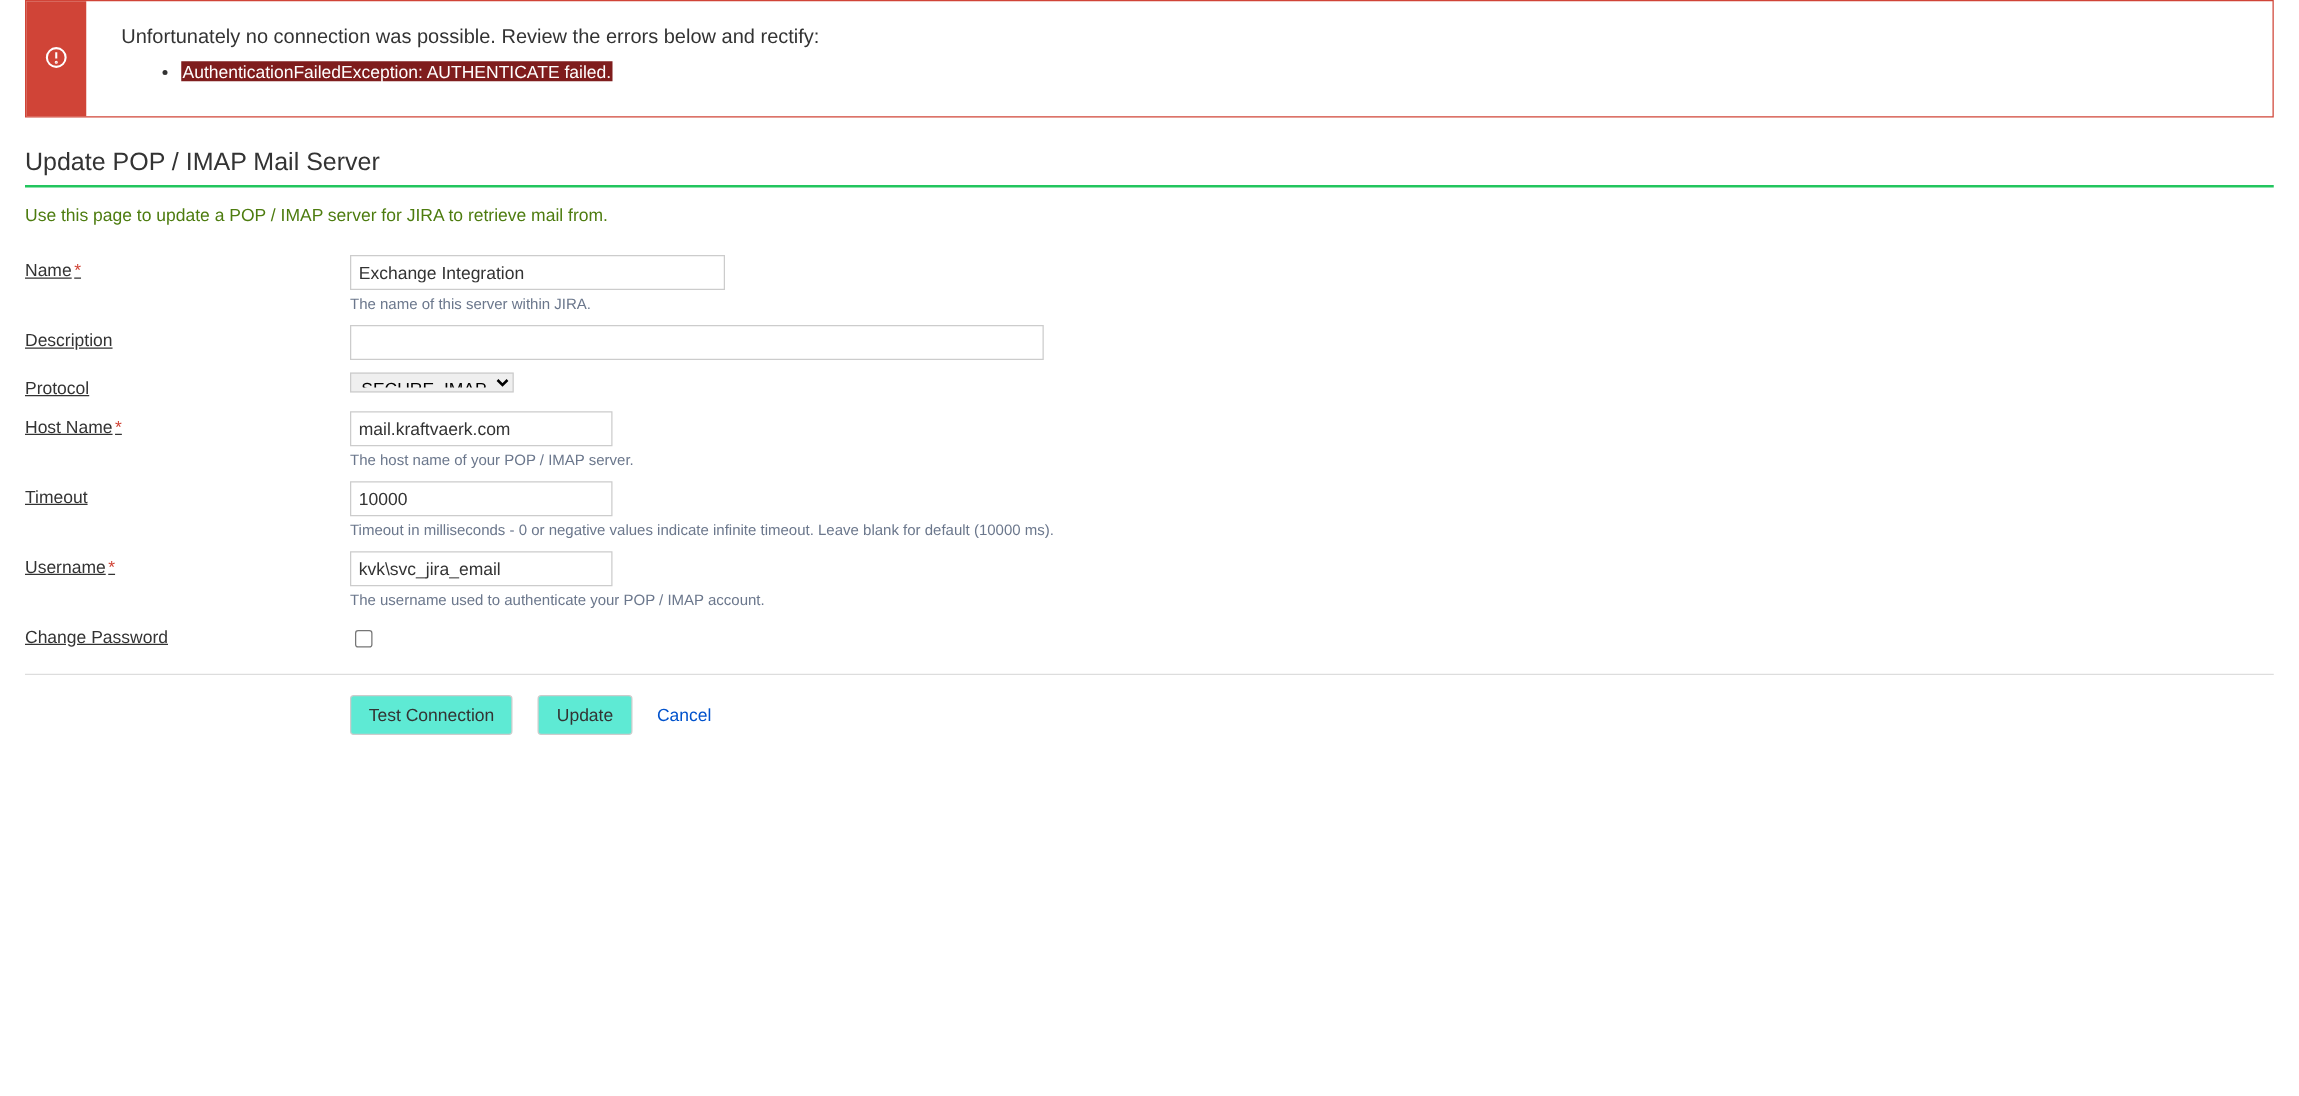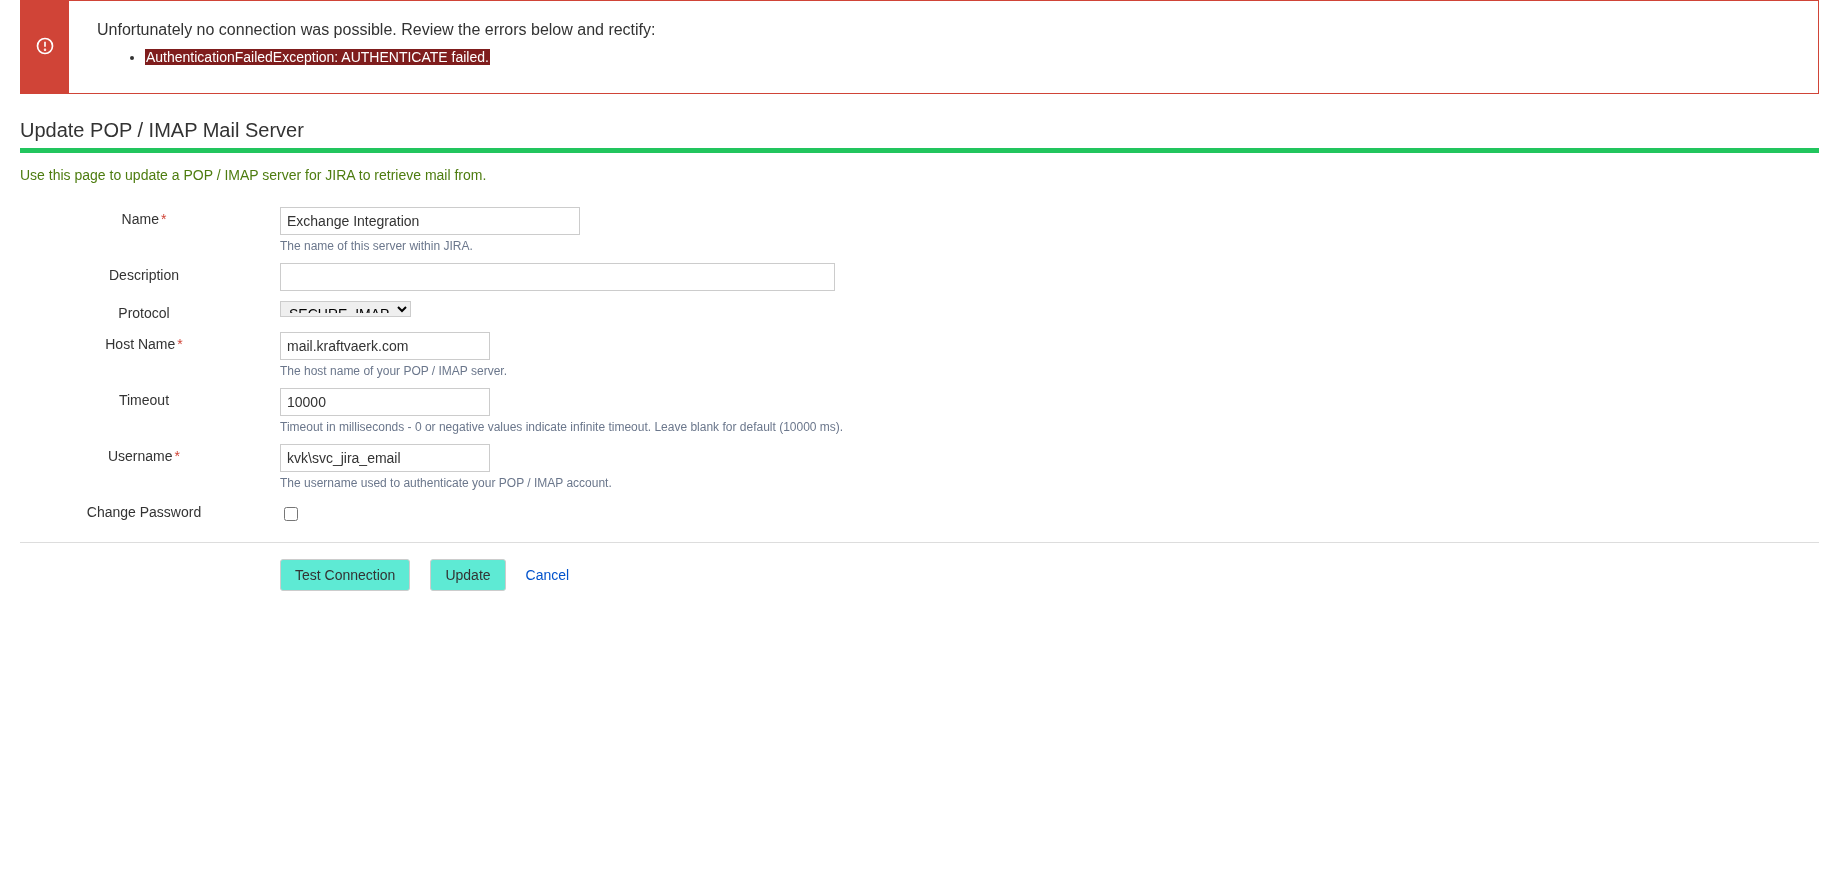--- a/index.html
+++ b/index.html
@@ -52,41 +52,42 @@
     color: #fff;
     padding: 0 1px;
   }
 
   .page-title {
     font-size: 20px;
     font-weight: normal;
     color: #333;
     margin: 0 0 4px 0;
     padding-bottom: 6px;
-    border-bottom: 5px solid #22c55e;
+    border-bottom: 2px solid #22c55e;
   }
   .page-desc {
     font-size: 14px;
     color: #4d7c0f;
     margin: 14px 0 24px 0;
   }
 
   .form-row {
     display: flex;
     align-items: flex-start;
     margin-bottom: 10px;
   }
   .form-label {
     width: 260px;
-    text-align: center;
+    text-align: left;
     padding-right: 12px;
     padding-top: 4px;
     font-size: 14px;
     color: #333;
     flex-shrink: 0;
+    text-decoration: underline;
   }
   .form-label .req {
     color: #d04437;
     margin-left: 2px;
   }
   .form-field {
     flex: 1;
   }
   .form-field input[type="text"] {
     border: 1px solid #ccc;

